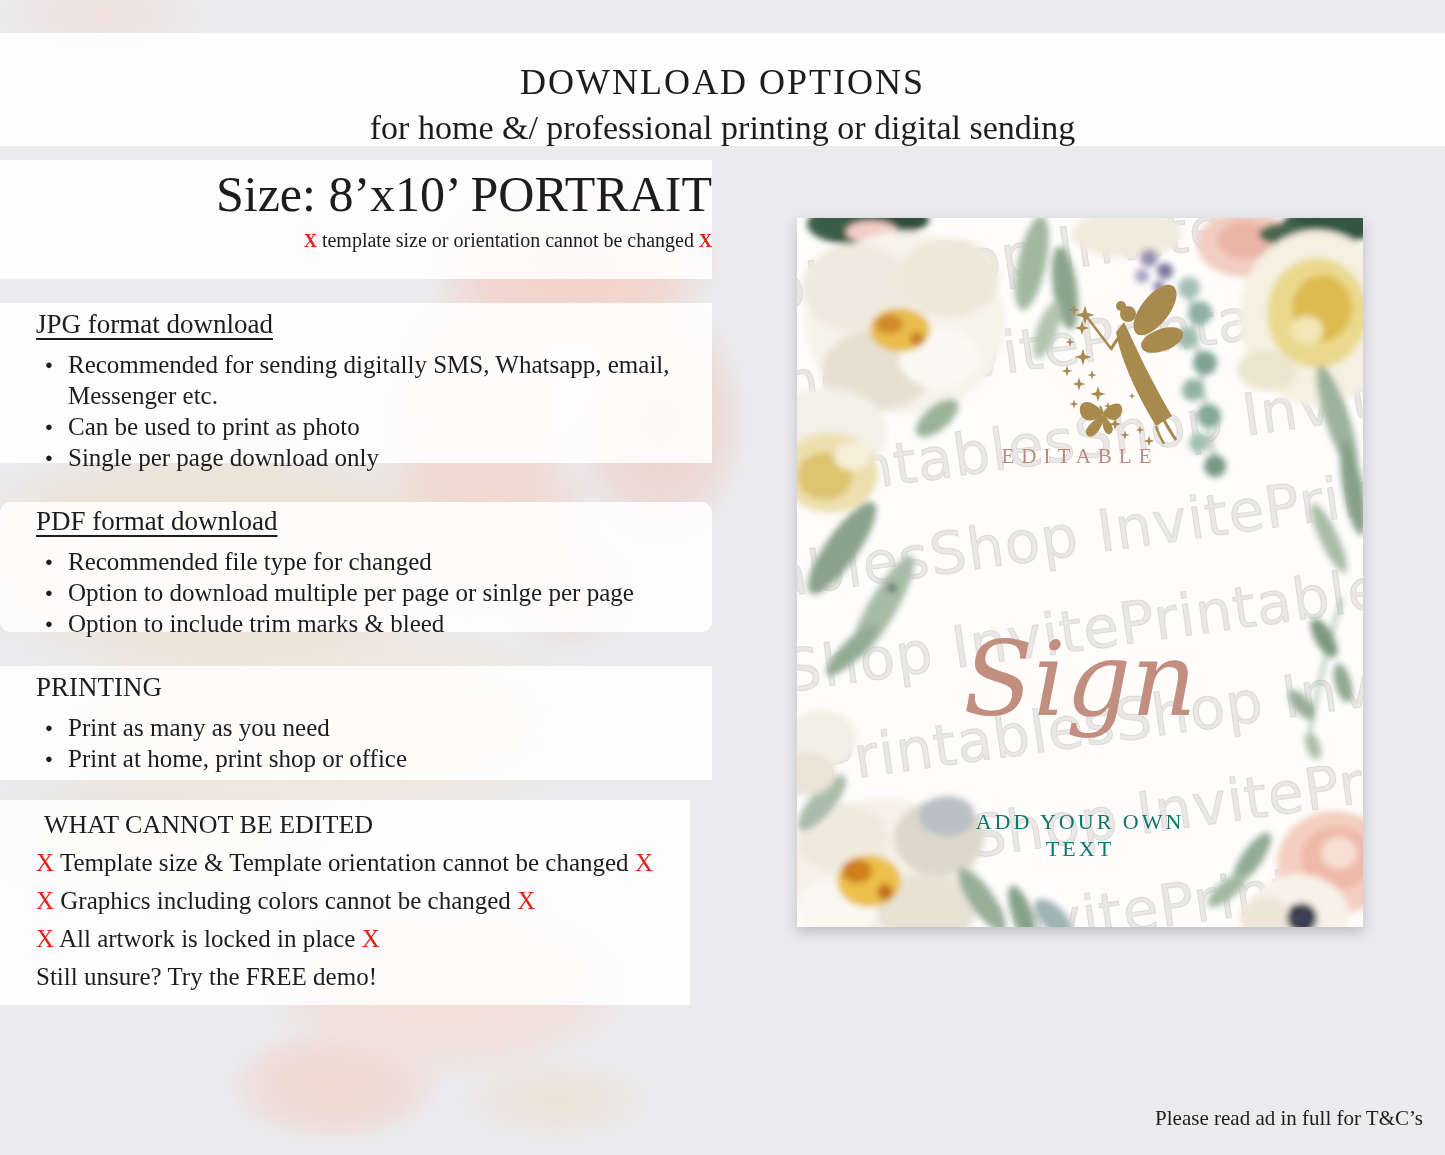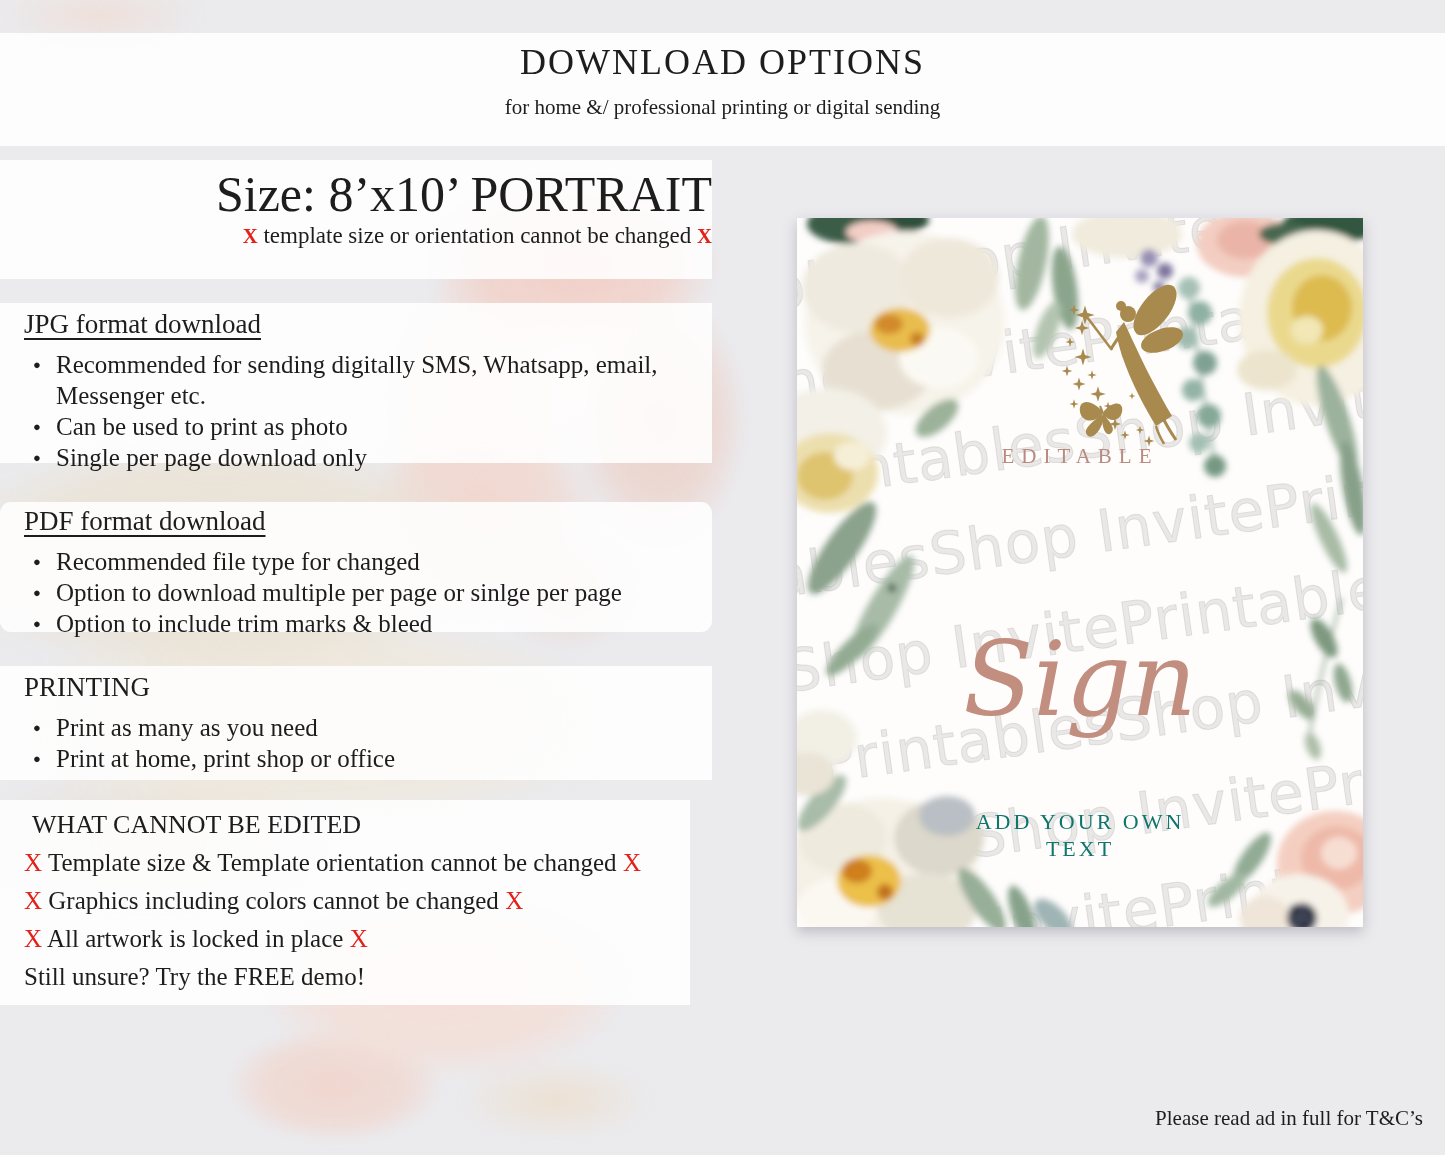--- a/index.html
+++ b/index.html
@@ -36,29 +36,29 @@
 
   
   .band{position:absolute; left:0; background:rgba(255,255,255,.87);}
   .band-header{top:33px; width:1445px; height:113px; text-align:center;}
   .band-size{top:160px; width:712px; height:119px;text-align:right;}
   .band-jpg{top:303px; width:712px; height:160px;}
   .band-pdf{top:502px; width:712px; height:130px;border-radius:11px;}
   .band-printing{top:666px; width:712px; height:114px;}
   .band-edited{top:800px; width:690px; height:205px;}
 
-  .hdr-title{font-size:36px; letter-spacing:2px; margin-top:8px;}
-  .hdr-sub{font-size:21px; margin-top:12px;}
+  .hdr-title{font-size:36px; letter-spacing:2px; margin-top:28px;}
+  .hdr-sub{font-size:34px; margin-top:6px;}
 
   .size-title{font-size:50px; padding:8px 0 0 18px; line-height:1.05; white-space:nowrap;}
-  .size-note{font-size:23px; padding-left:30px; margin-top:2px;}
+  .size-note{font-size:20px; padding-left:30px; margin-top:8px;}
   .rx{color:#e32119;}
   .size-note .rx{font-weight:bold; font-size:.9em;}
 
-  .sec{padding:4px 0 0 24px;}
+  .sec{padding:4px 0 0 36px;}
   .sec-title{font-size:27px; line-height:34px;}
   .sec-title.u{text-decoration:underline; text-underline-offset:5px; text-decoration-thickness:1.5px;}
   .sec ul{margin:8px; padding:0; list-style:none;}
   .sec li{position:relative; font-size:25px; line-height:31px; padding-left:24px;}
   .sec li::before{content:"\25CF"; position:absolute; left:1px; top:0; font-size:13px;}
   .band-jpg li{max-width:625px;}
 
   .ed-title{font-size:26px; line-height:38px; padding-left:8px;}
   .ed-line{font-size:25px; line-height:38px;}
   .ed-foot{font-size:25px; line-height:38px;}

